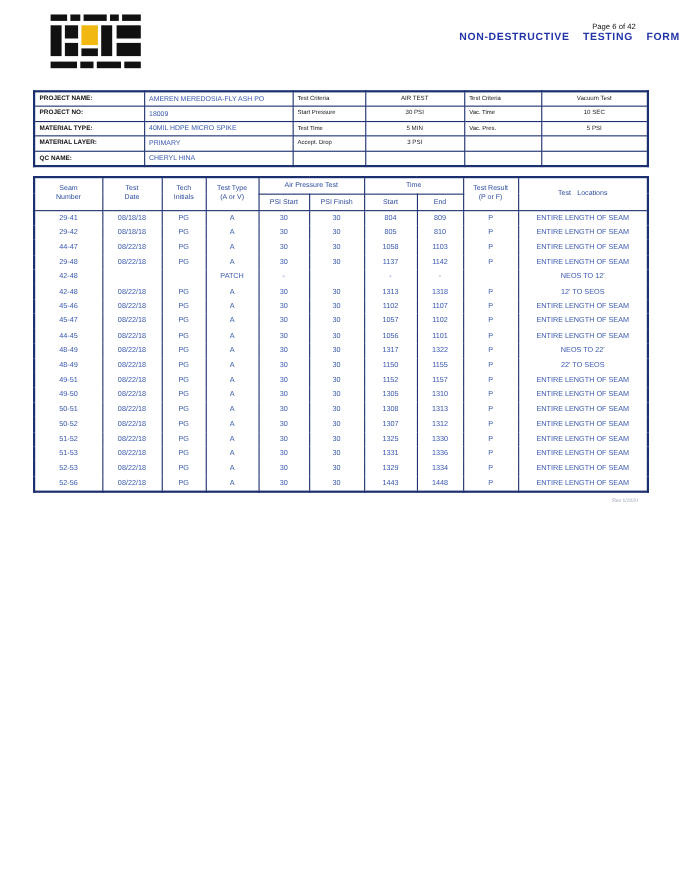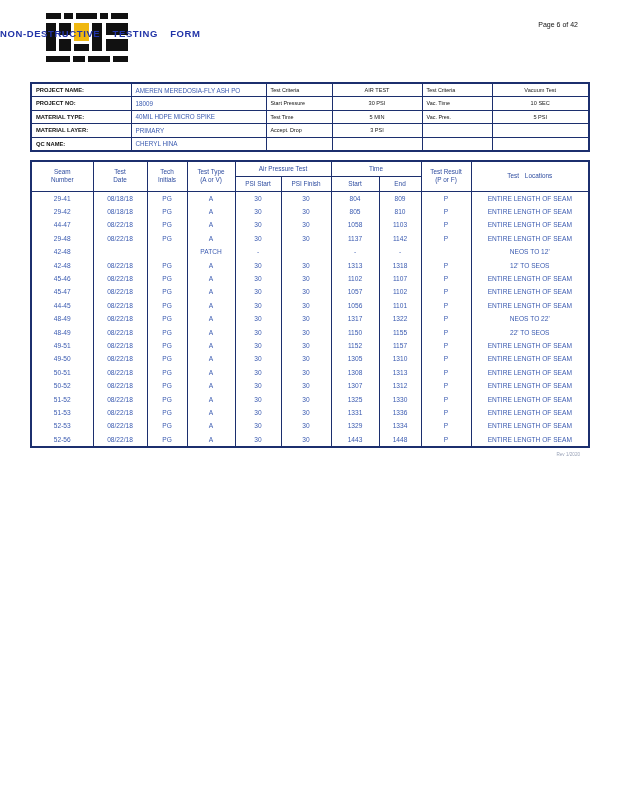--- a/index.html
+++ b/index.html
@@ -5,21 +5,21 @@
   * { margin:0; padding:0; box-sizing:border-box; }
   html,body { background:#ffffff; }
   body { font-family:"Liberation Sans", sans-serif; }
   .page {
     position:relative; width:618px; height:800px; background:#ffffff;
     margin:0 auto; overflow:hidden;
   }
   
   .logo { position:absolute; left:42px; top:13px; width:90px; height:50px; }
   .title {
-    position:absolute; left:0; right:0; top:28px; text-align:left;
+    position:absolute; left:0; right:0; top:28px; text-align:right;
     color:#2234a8; font-weight:bold; font-size:9.5px; letter-spacing:.6px; word-spacing:9px;
   }
   .page-num { position:absolute; right:40px; top:21px; font-size:7px; color:#111; }
   
   table { border-collapse:collapse; table-layout:fixed; }
   .info-table {
     position:absolute; left:30px; top:82px; width:558px;
     border:2px solid #1c2f6e; font-size:6px;
   }
   .info-table td { border:1px solid #1c2f6e; height:13.5px; padding:0 4px; overflow:hidden; white-space:nowrap; }

